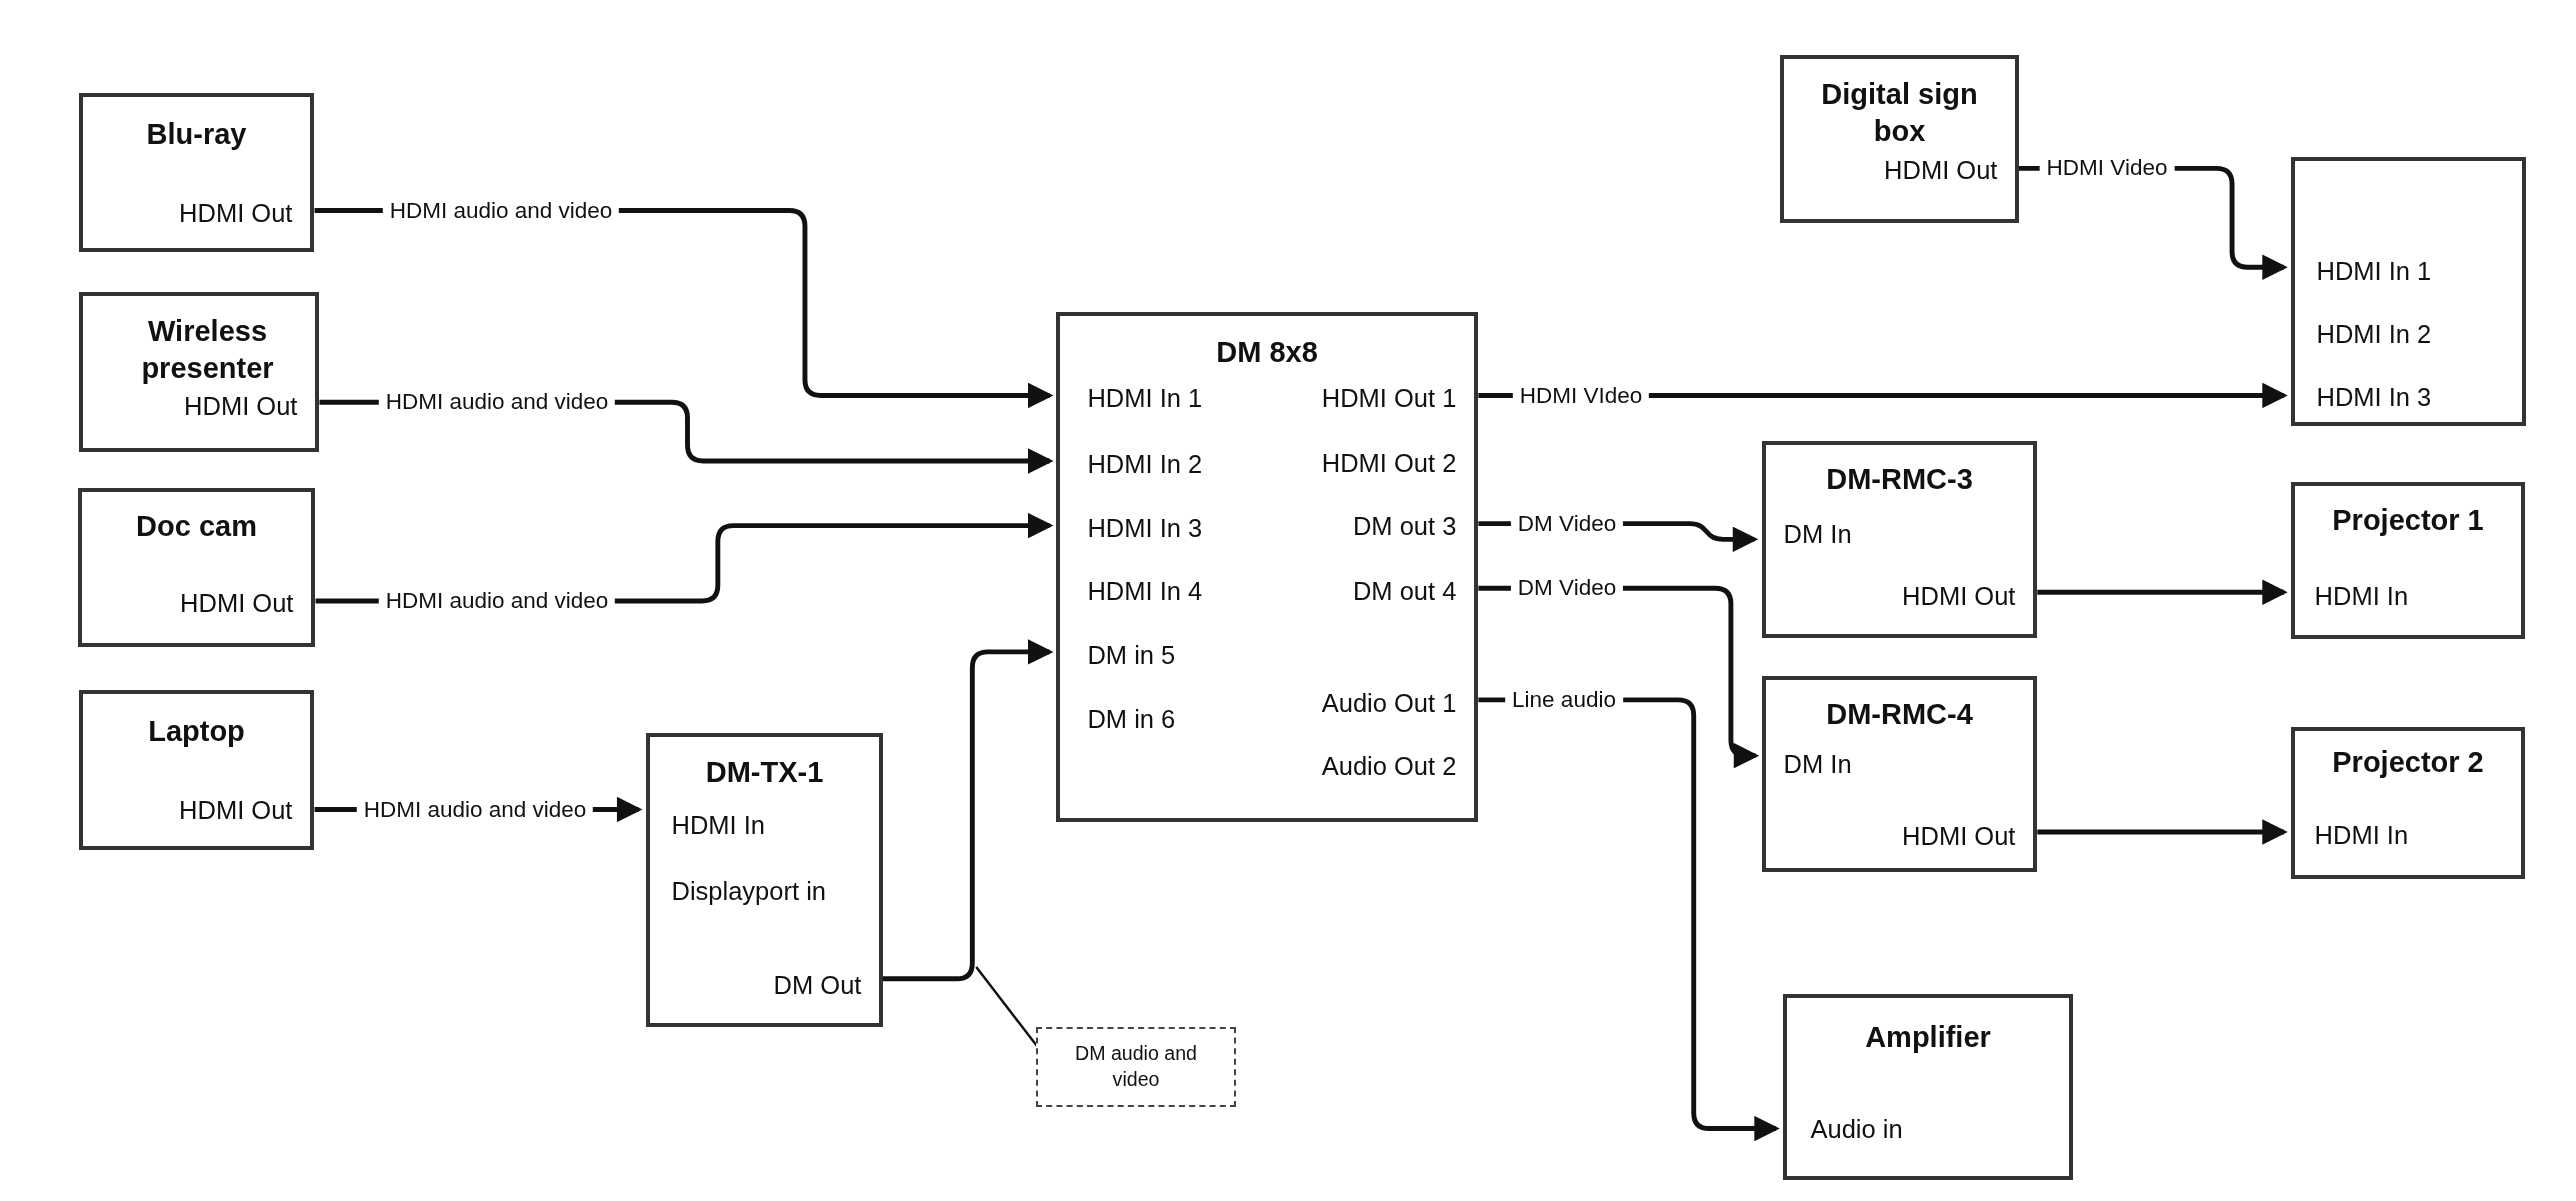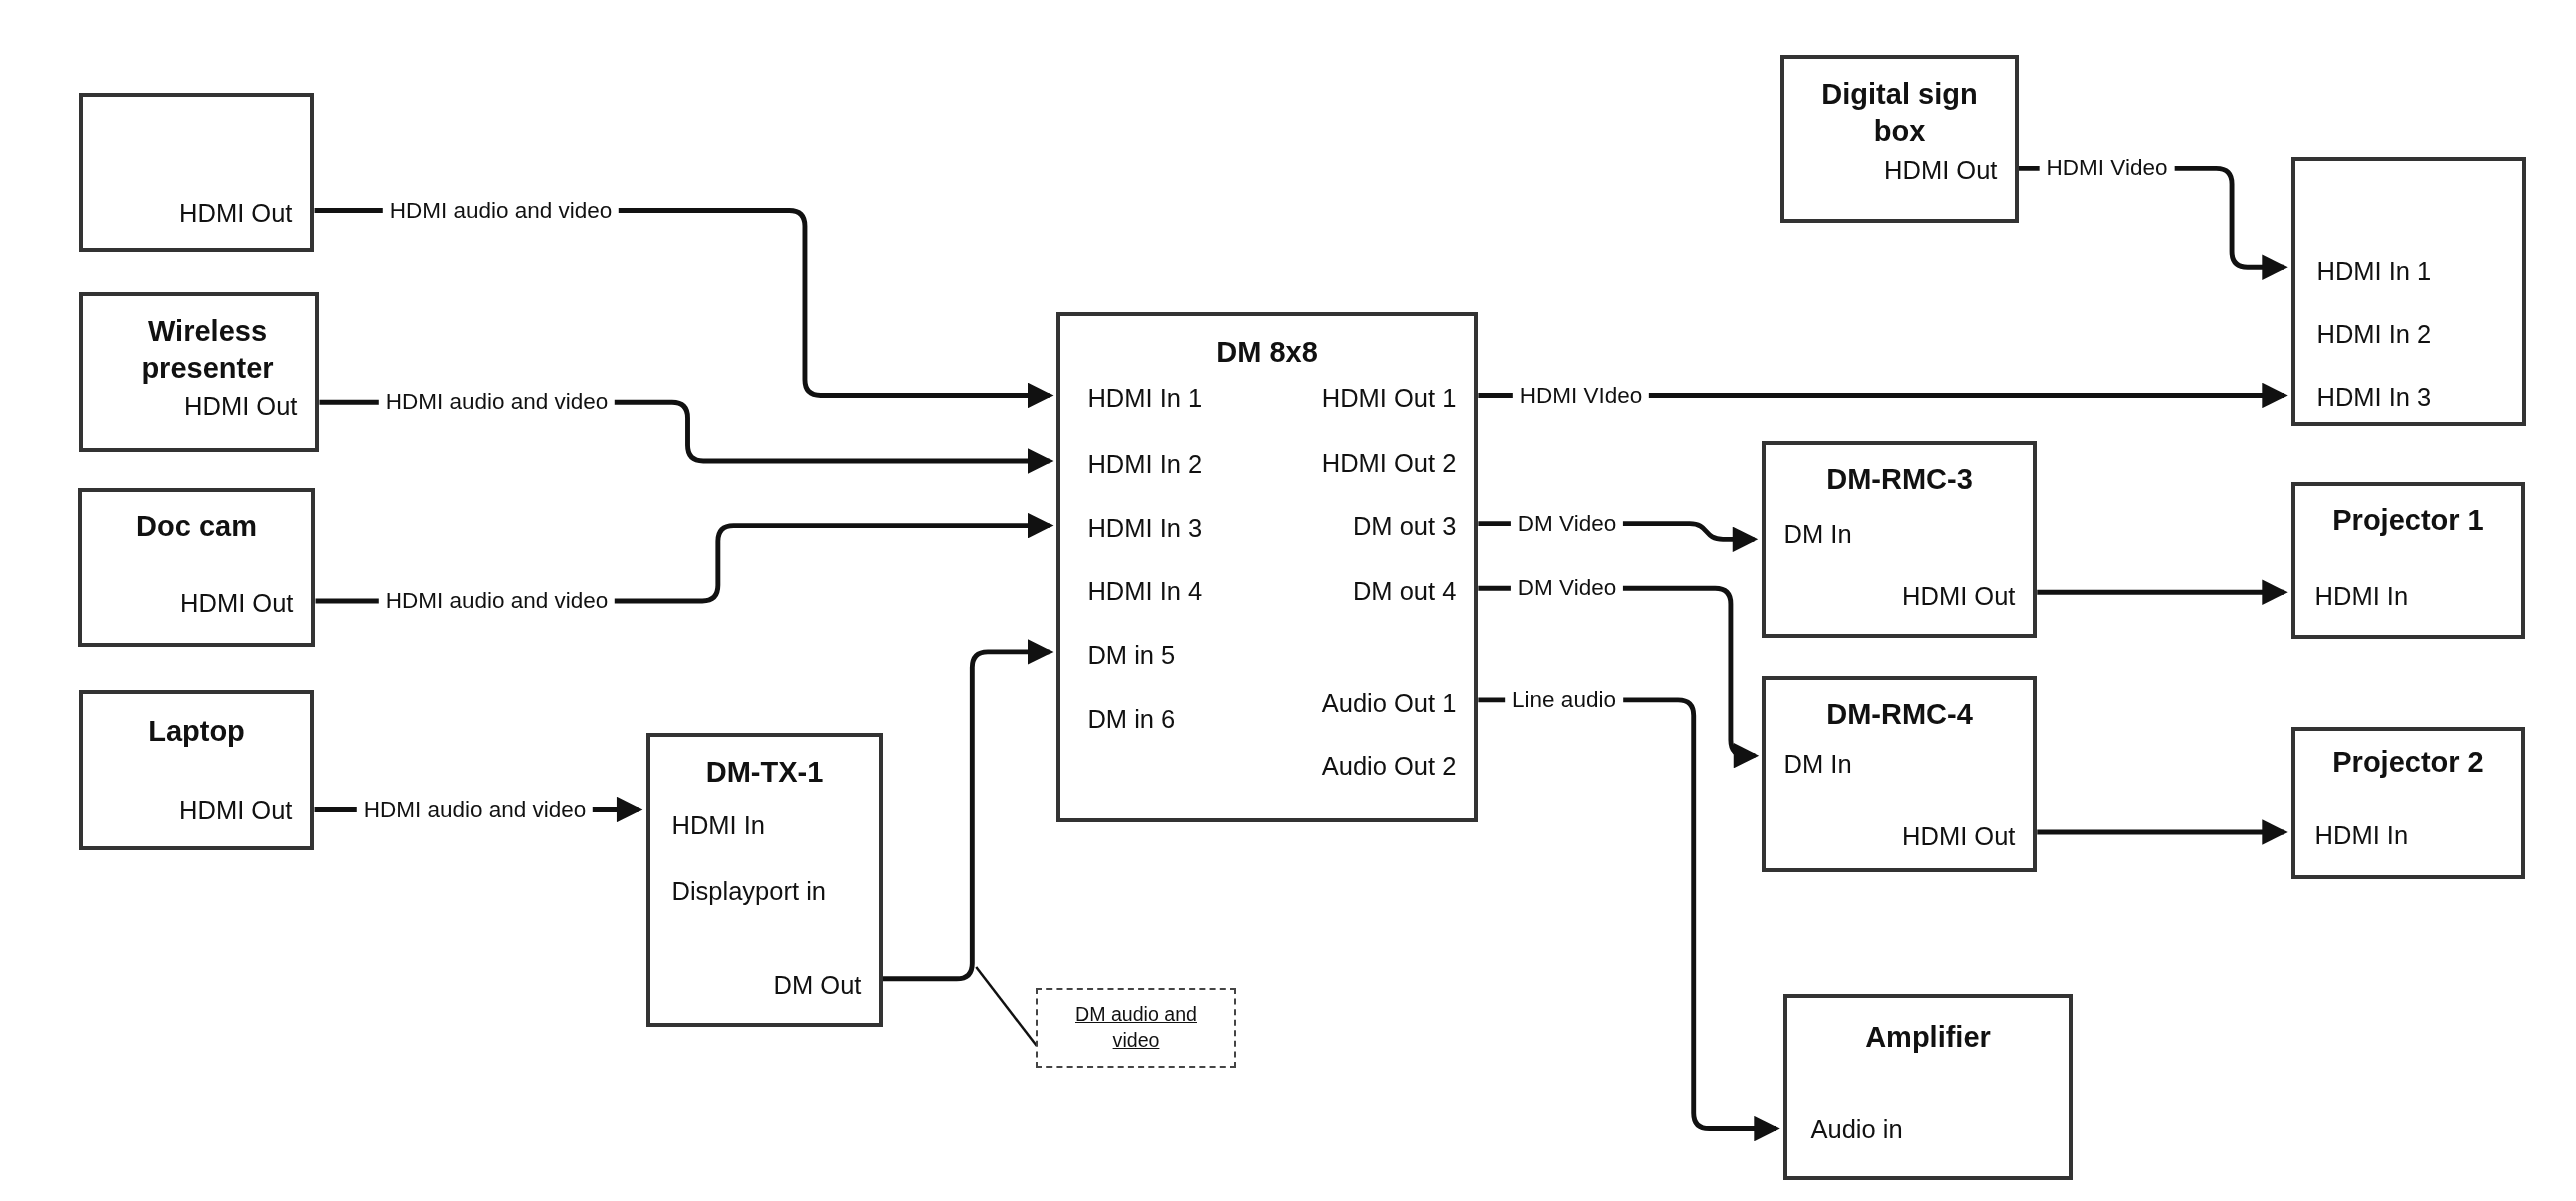--- a/index.html
+++ b/index.html
@@ -56,20 +56,21 @@
       <path d="M 1510,601 H 1752 Q 1768,601 1768,617 V 756 Q 1768,772 1784,772 H 1793" marker-end="url(#arrow)"></path>
       <path d="M 1510,715 H 1714 Q 1730,715 1730,731 V 1137 Q 1730,1153 1746,1153 H 1814" marker-end="url(#arrow)"></path>
       <path d="M 2081,605 H 2333" marker-end="url(#arrow)"></path>
       <path d="M 2081,850 H 2333" marker-end="url(#arrow)"></path>
       <path d="M 2062,172 H 2264 Q 2280,172 2280,188 V 257 Q 2280,273 2296,273 H 2333" marker-end="url(#arrow)"></path>
       <path stroke-width="2.5" d="M 997,988 L 1060,1070"></path>
     </g>
   </svg>
 
   <div class="device" style="left:79px;top:93px;width:235px;height:159px;">
+    <div class="title" style="padding-top:18.6px;">Blu-ray</div>
     <span class="port right" style="top:117px;">HDMI Out</span>
   </div>
 
   <div class="device" style="left:79px;top:292px;width:240px;height:160px;padding-left:17px;">
     <div class="title" style="padding-top:16.6px;">
       <div>Wireless</div>
       <div>presenter</div>
     </div>
     <span class="port right" style="top:111px;">HDMI Out</span>
   </div>
@@ -151,19 +152,19 @@
   <div class="wire-label" style="left:501px;top:211px;">HDMI audio and video</div>
   <div class="wire-label" style="left:497px;top:402px;">HDMI audio and video</div>
   <div class="wire-label" style="left:497px;top:601px;">HDMI audio and video</div>
   <div class="wire-label" style="left:475px;top:810px;">HDMI audio and video</div>
   <div class="wire-label" style="left:1581px;top:396px;">HDMI VIdeo</div>
   <div class="wire-label" style="left:1567px;top:524px;">DM Video</div>
   <div class="wire-label" style="left:1567px;top:588px;">DM Video</div>
   <div class="wire-label" style="left:1564px;top:700px;">Line audio</div>
   <div class="wire-label" style="left:2107px;top:168px;">HDMI Video</div>
 
-  <div class="note" style="left:1036px;top:988px;width:200px;height:80px;text-decoration:underline;">
+  <div class="note" style="left:1036px;top:1027px;width:200px;height:80px;">
     <div>DM audio and</div>
     <div>video</div>
   </div>
 
 </div>
 
 
 </body></html>

